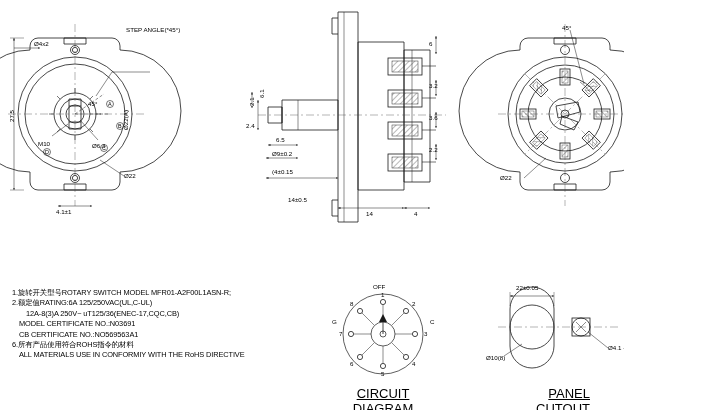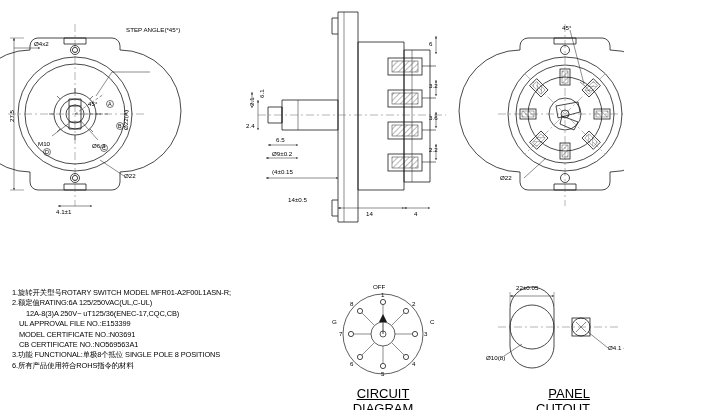--- a/index.html
+++ b/index.html
@@ -366,23 +366,22 @@
   <div class="lbl" style="left:430px; top:318px;">C</div>
 
   <div class="lbl" style="left:516px; top:284px;">22±0.05</div>
   <div class="lbl" style="left:486px; top:354px;">Ø10(8)</div>
   <div class="lbl" style="left:608px; top:344px;">Ø4.1 +0.1 -0</div>
 
   <div class="notes">
     <div>1.旋转开关型号ROTARY SWITCH MODEL MFR01-A2F00L1ASN-R;</div>
     <div>2.额定值RATING:6A 125/250VAC(UL,C-UL)</div>
     <div class="indent2">12A-8(3)A 250V~ uT125/36(ENEC-17,CQC,CB)</div>
-    <div class="indent1">UL APPROVAL FILE NO.:E153399</div>
     <div class="indent1">MODEL CERTIFICATE NO.:N03691</div>
     <div class="indent1">CB CERTIFICATE NO.:NO569563A1</div>
-    <div>3.功能 FUNCTIONAL:单极8个抵位  SINGLE POLE 8 POSITIONS</div>
     <div>6.所有产品使用符合ROHS指令的材料</div>
+    <div class="indent1">ALL MATERIALS USE IN CONFORMIY  WITH THE RoHS DIRECTIVE</div>
   </div>
 
   <div class="caption" id="circuit-caption">CIRCUIT DIAGRAM</div>
   <div class="caption" id="panel-caption">PANEL CUTOUT</div>
 
 </div>
 
 </body></html>

